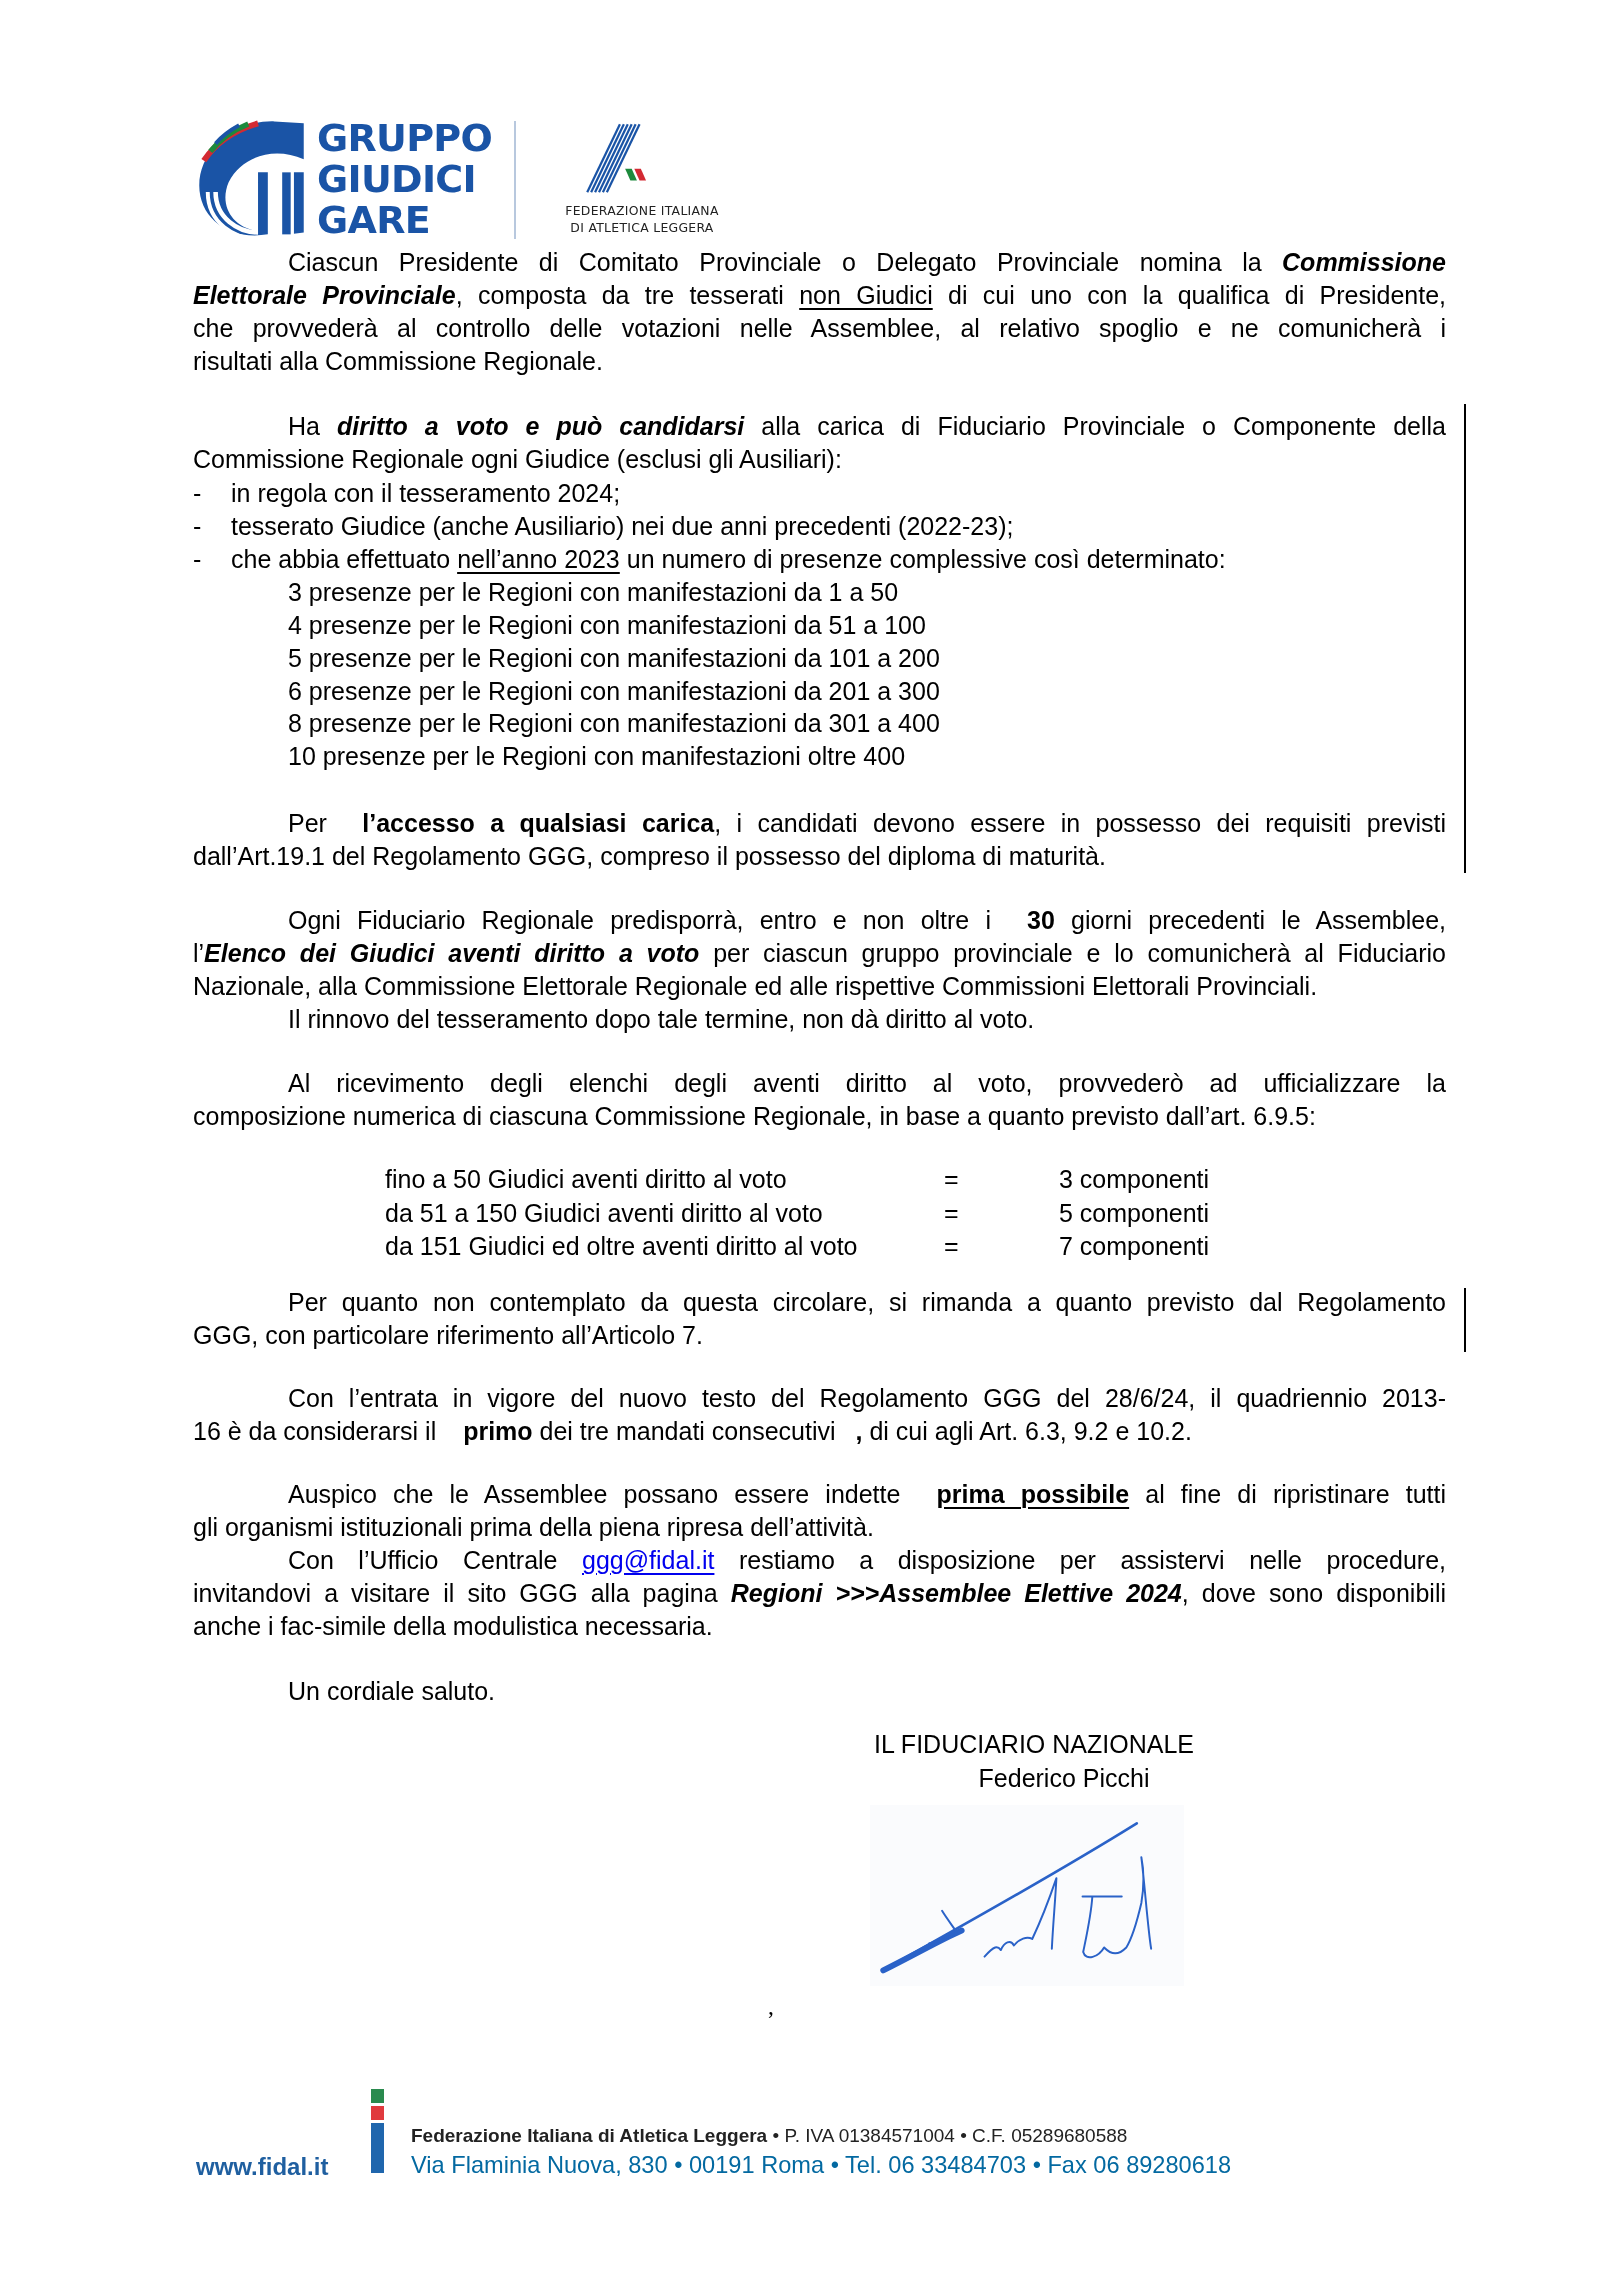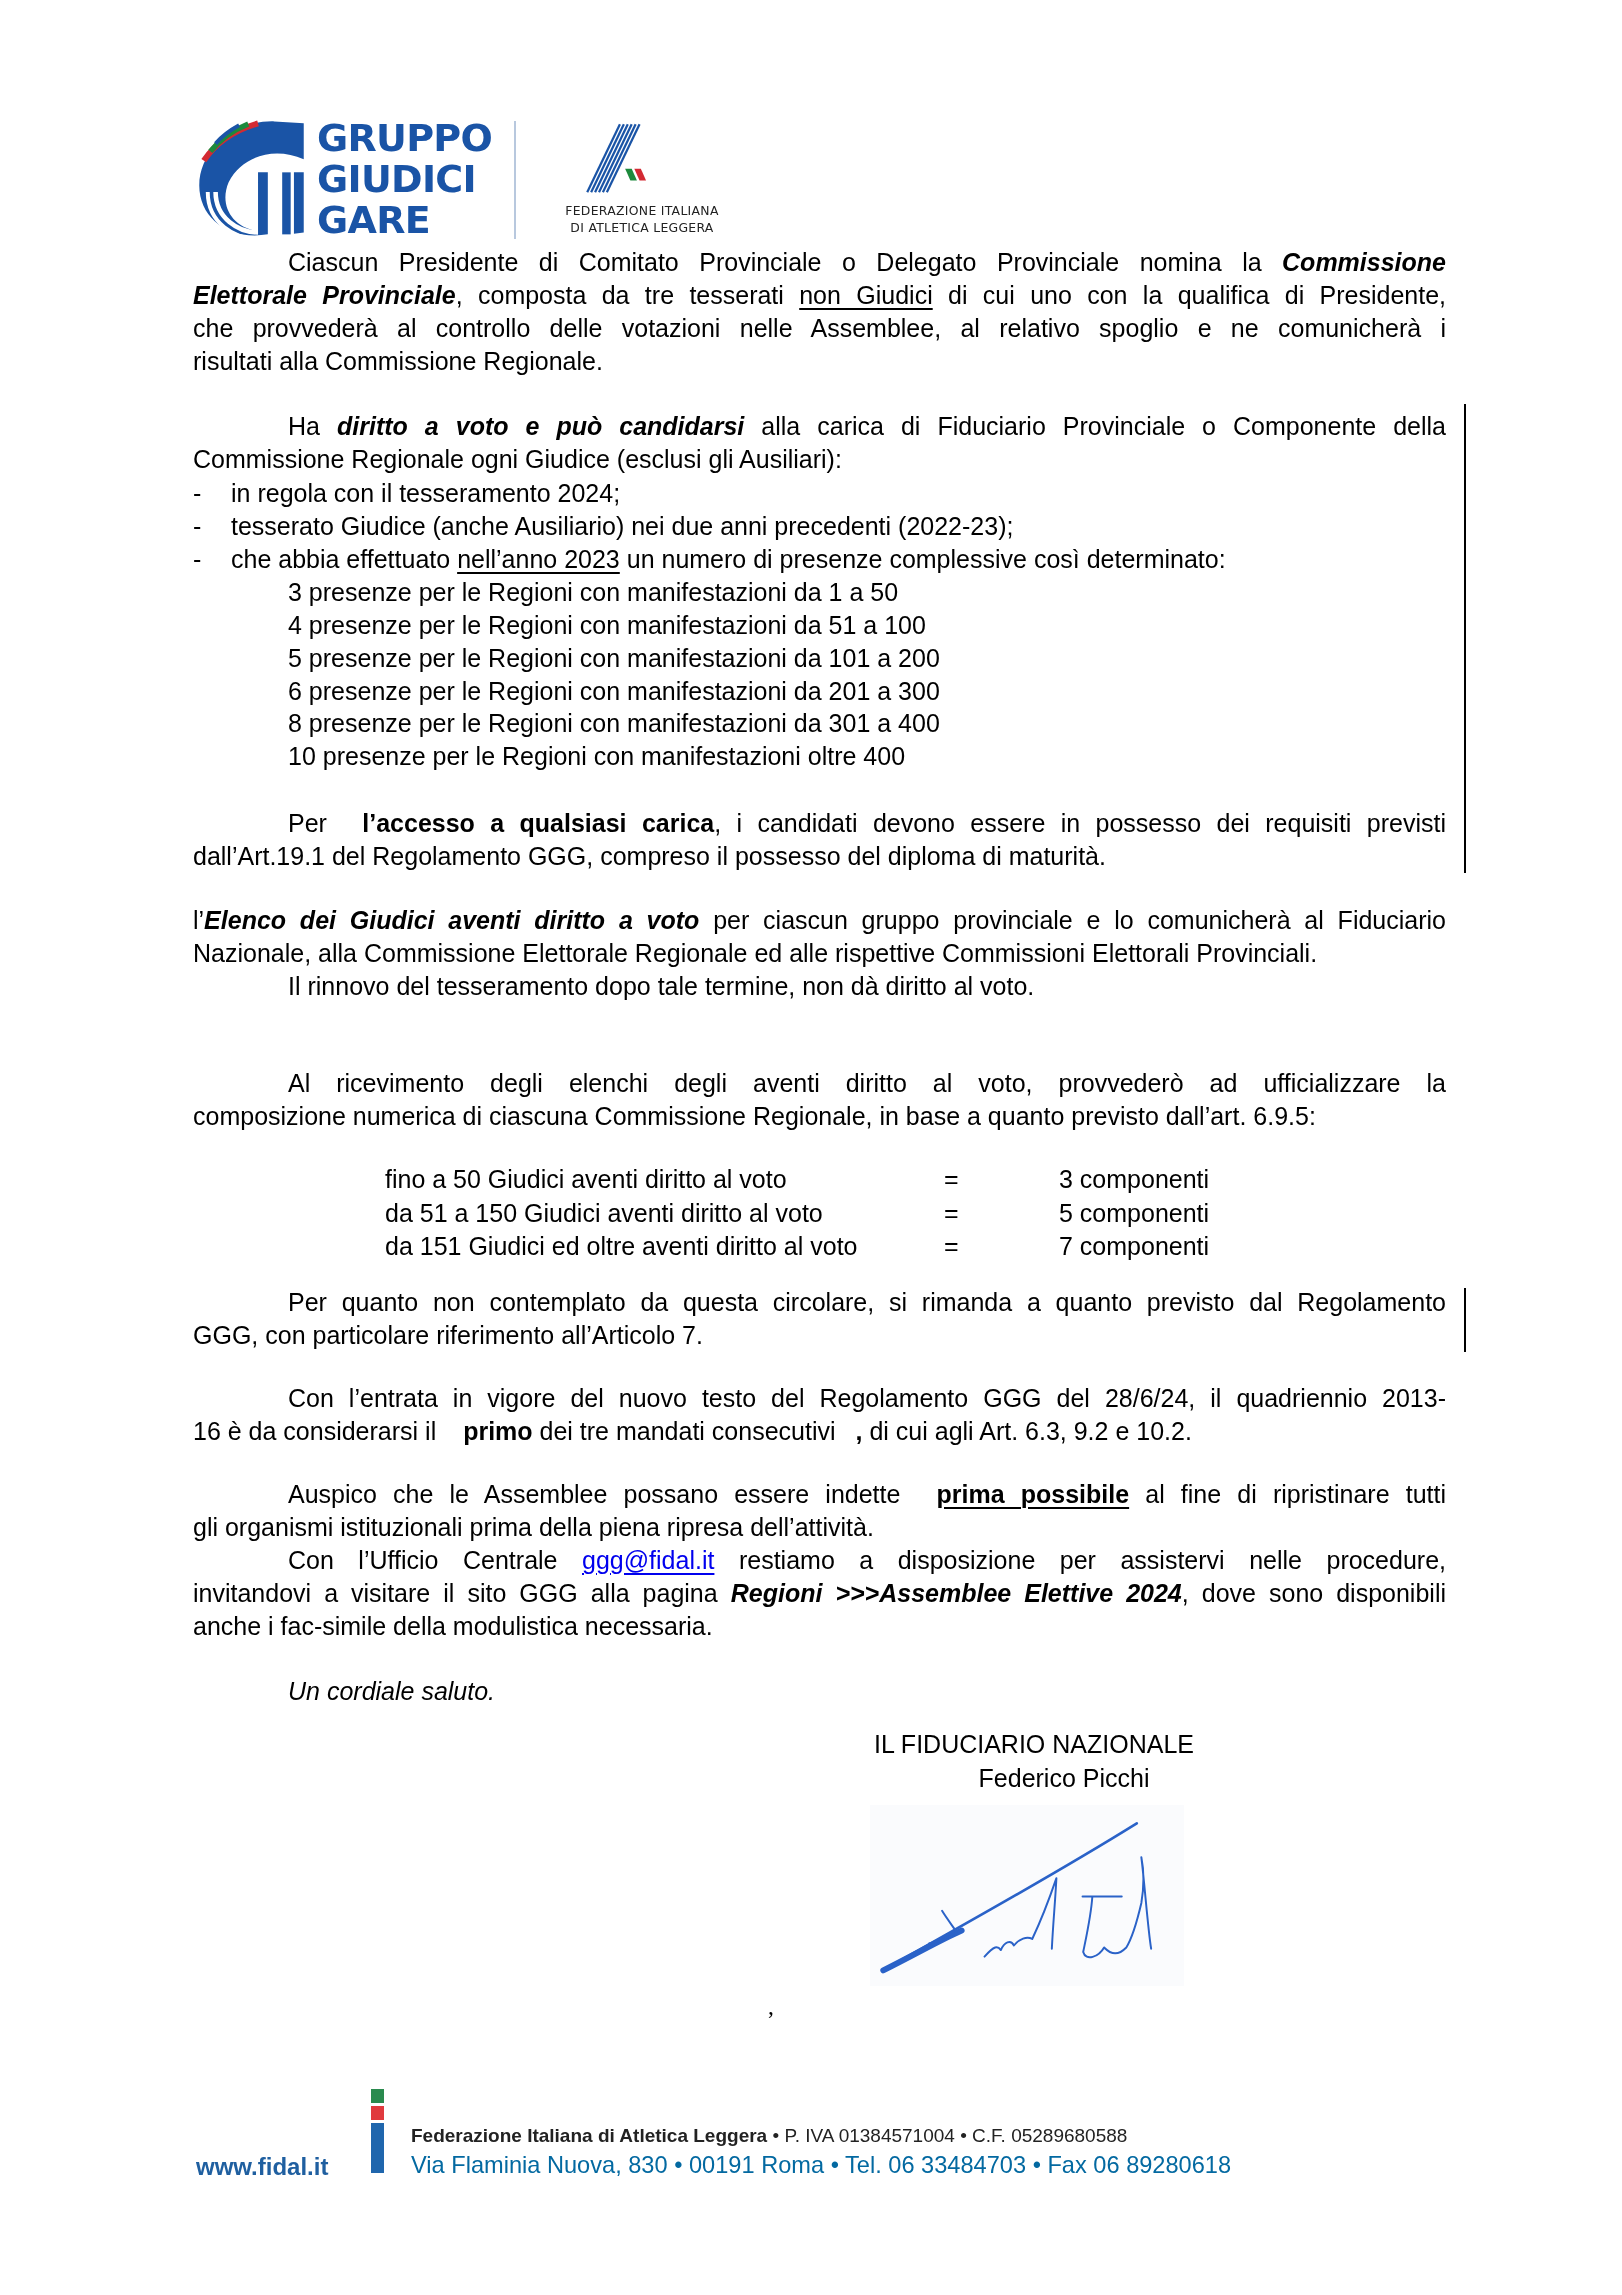--- a/index.html
+++ b/index.html
@@ -113,20 +113,21 @@
 </div>
 
 <div class="vrule" style="left:1464px;top:404px;height:469px;"></div>
 
 <div class="p txt" style="top:807px;">
   <span class="ln just ind"><span>Per </span><span class="b">l’accesso a qualsiasi carica</span><span>, i candidati devono essere in possesso dei requisiti previsti</span></span>
   <span class="ln">dall’Art.19.1 del Regolamento GGG, compreso il possesso del diploma di maturità.</span>
 </div>
 
 <div class="p txt" style="top:904px;">
+  <span class="ln just ind"><span>Ogni Fiduciario Regionale predisporrà, entro e non oltre i </span><span class="b">30</span><span> giorni precedenti le Assemblee,</span></span>
   <span class="ln just"><span>l’</span><span class="bi">Elenco dei Giudici aventi diritto a voto</span><span> per ciascun gruppo provinciale e lo comunicherà al Fiduciario</span></span>
   <span class="ln">Nazionale, alla Commissione Elettorale Regionale ed alle rispettive Commissioni Elettorali Provinciali.</span>
   <span class="ln ind">Il rinnovo del tesseramento dopo tale termine, non dà diritto al voto.</span>
 </div>
 
 <div class="p txt" style="top:1067px;">
   <span class="ln just ind">Al ricevimento degli elenchi degli aventi diritto al voto, provvederò ad ufficializzare la</span>
   <span class="ln">composizione numerica di ciascuna Commissione Regionale, in base a quanto previsto dall’art. 6.9.5:</span>
 </div>
 
@@ -163,21 +164,21 @@
   <span class="ln just ind"><span> Auspico che le Assemblee possano essere indette </span><span class="b u">prima possibile</span><span> al fine di ripristinare tutti</span></span>
   <span class="ln">gli organismi istituzionali prima della piena ripresa dell’attività.</span>
 </div>
 
 <div class="p txt" style="top:1544px;">
   <span class="ln just ind"><span>Con l’Ufficio Centrale </span><a class="link" href="#">ggg@fidal.it</a><span> restiamo a disposizione per assistervi nelle procedure,</span></span>
   <span class="ln just"><span>invitandovi a visitare il sito GGG alla pagina </span><span class="bi">Regioni &gt;&gt;&gt;Assemblee Elettive 2024</span><span>, dove sono disponibili</span></span>
   <span class="ln">anche i fac-simile della modulistica necessaria.</span>
 </div>
 
-<div class="txt abs" style="left:288px;top:1675px;font-style:italic;">Un cordiale saluto.</div>
+<div class="txt abs" style="left:288px;top:1675px;">Un cordiale saluto.</div>
 
 <div>
   <div class="txt abs" style="left:874px;top:1728px;width:380px;">IL FIDUCIARIO NAZIONALE</div>
   <div class="txt abs" style="left:874px;top:1762px;width:380px;text-align:center;">Federico Picchi</div>
   <div class="abs" style="left:870px;top:1805px;width:314px;height:181px;background:#fafbfd;"></div>
   <svg class="abs" style="left:870px;top:1805px;" width="314" height="181" viewBox="0 0 480 277">
     <g id="sig-strokes" fill="none" stroke-linecap="round" stroke-linejoin="round" stroke="#2a62c8">
       <path d="M20 253 C120 195 260 120 408 28" stroke-width="4"></path>
       <path d="M20 253 C70 228 110 205 140 192" stroke-width="9"></path>
       <path d="M110 162 C118 175 126 185 132 194 C120 205 100 210 90 212" stroke-width="3"></path>

